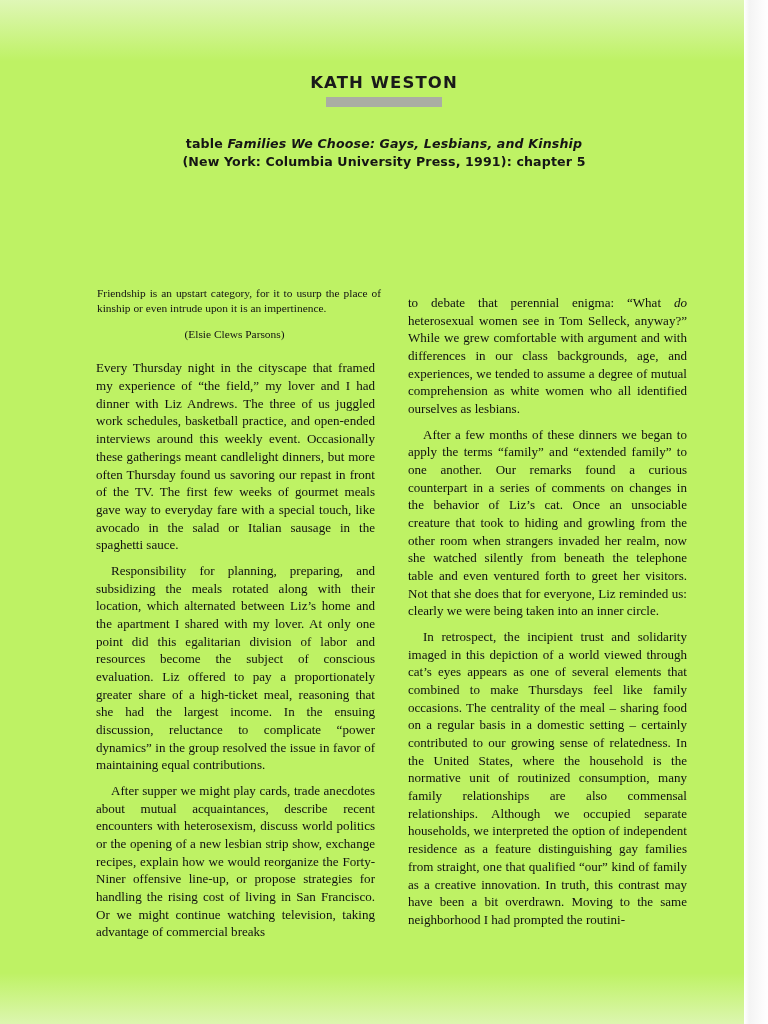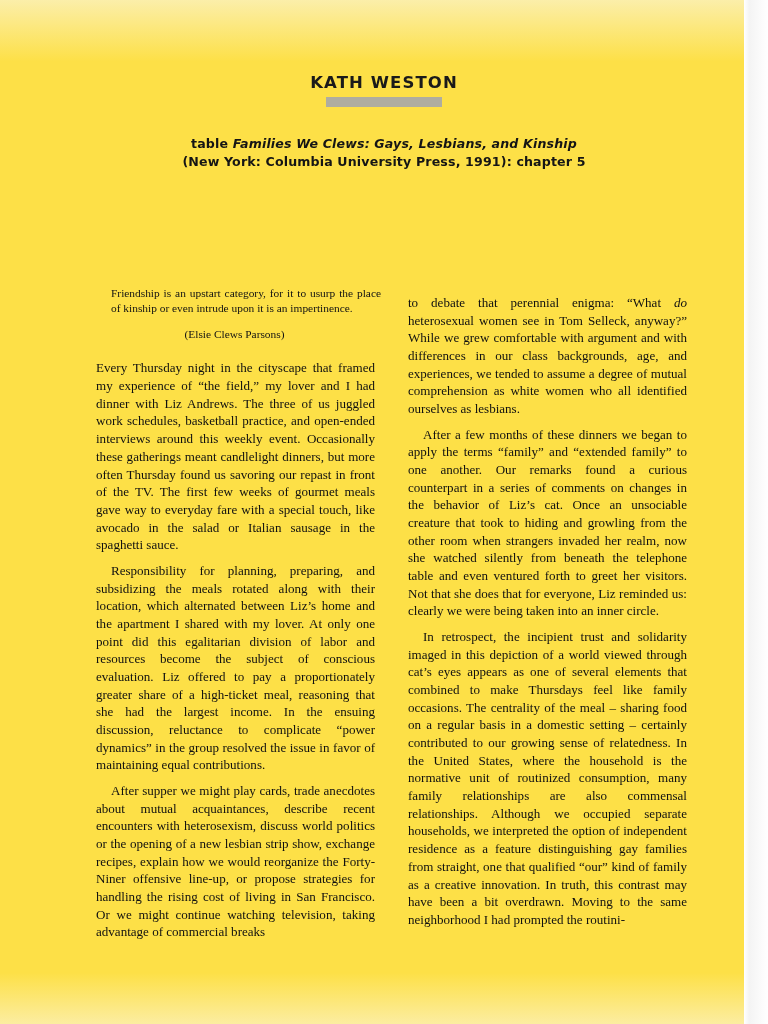--- a/index.html
+++ b/index.html
@@ -14,21 +14,21 @@
     position: relative;
     overflow: hidden;
     font-family: "Liberation Serif", serif;
     color: #0d0d0d;
   }
 
   
   #page {
     position: absolute;
     inset: 0;
-    background: #fde047;
+    background: #bef264;
     text-decoration: underline;
   }
   
   #scan-seam {
     position: absolute;
     top: 0;
     left: 744px;
     width: 24px;
     height: 1024px;
     background: linear-gradient(to right, #ffffff 0%, #f4f4f4 22%, #fbfbfb 70%, #ffffff 100%);
@@ -102,21 +102,21 @@
     width: 295px;
     flex: 0 0 295px;
   }
 
   
   #epigraph {
     font-size: 11.4px;
     line-height: 1.33;
     text-align: justify;
     color: #121212;
-    margin: 0 0 0 23px;
+    margin: 0 0 0 9px;
     padding-right: 2px;
   }
   #epigraph-attribution {
     font-size: 11.4px;
     line-height: 1.33;
     text-align: center;
     color: #121212;
     margin: 11px 0 0 0;
     padding-right: 2px;
   }
@@ -153,21 +153,21 @@
 
   <div id="header">
 
     <div class="author-name">KATH WESTON</div>
 
     <div class="redaction-bar"></div>
 
 
     <div id="source-block">
       <div class="source-line">
-        <span>table </span><span class="src-italic">Families We Clews: Gays, Lesbians, and Kinship</span>
+        <span>table </span><span class="src-italic">Families We Choose: Gays, Lesbians, and Kinship</span>
       </div>
       <div class="source-line">(New York: Columbia University Press, 1991): chapter 5</div>
     </div>
 
   </div>
 
   <div id="columns">
 
     <div class="column col-left">
 

